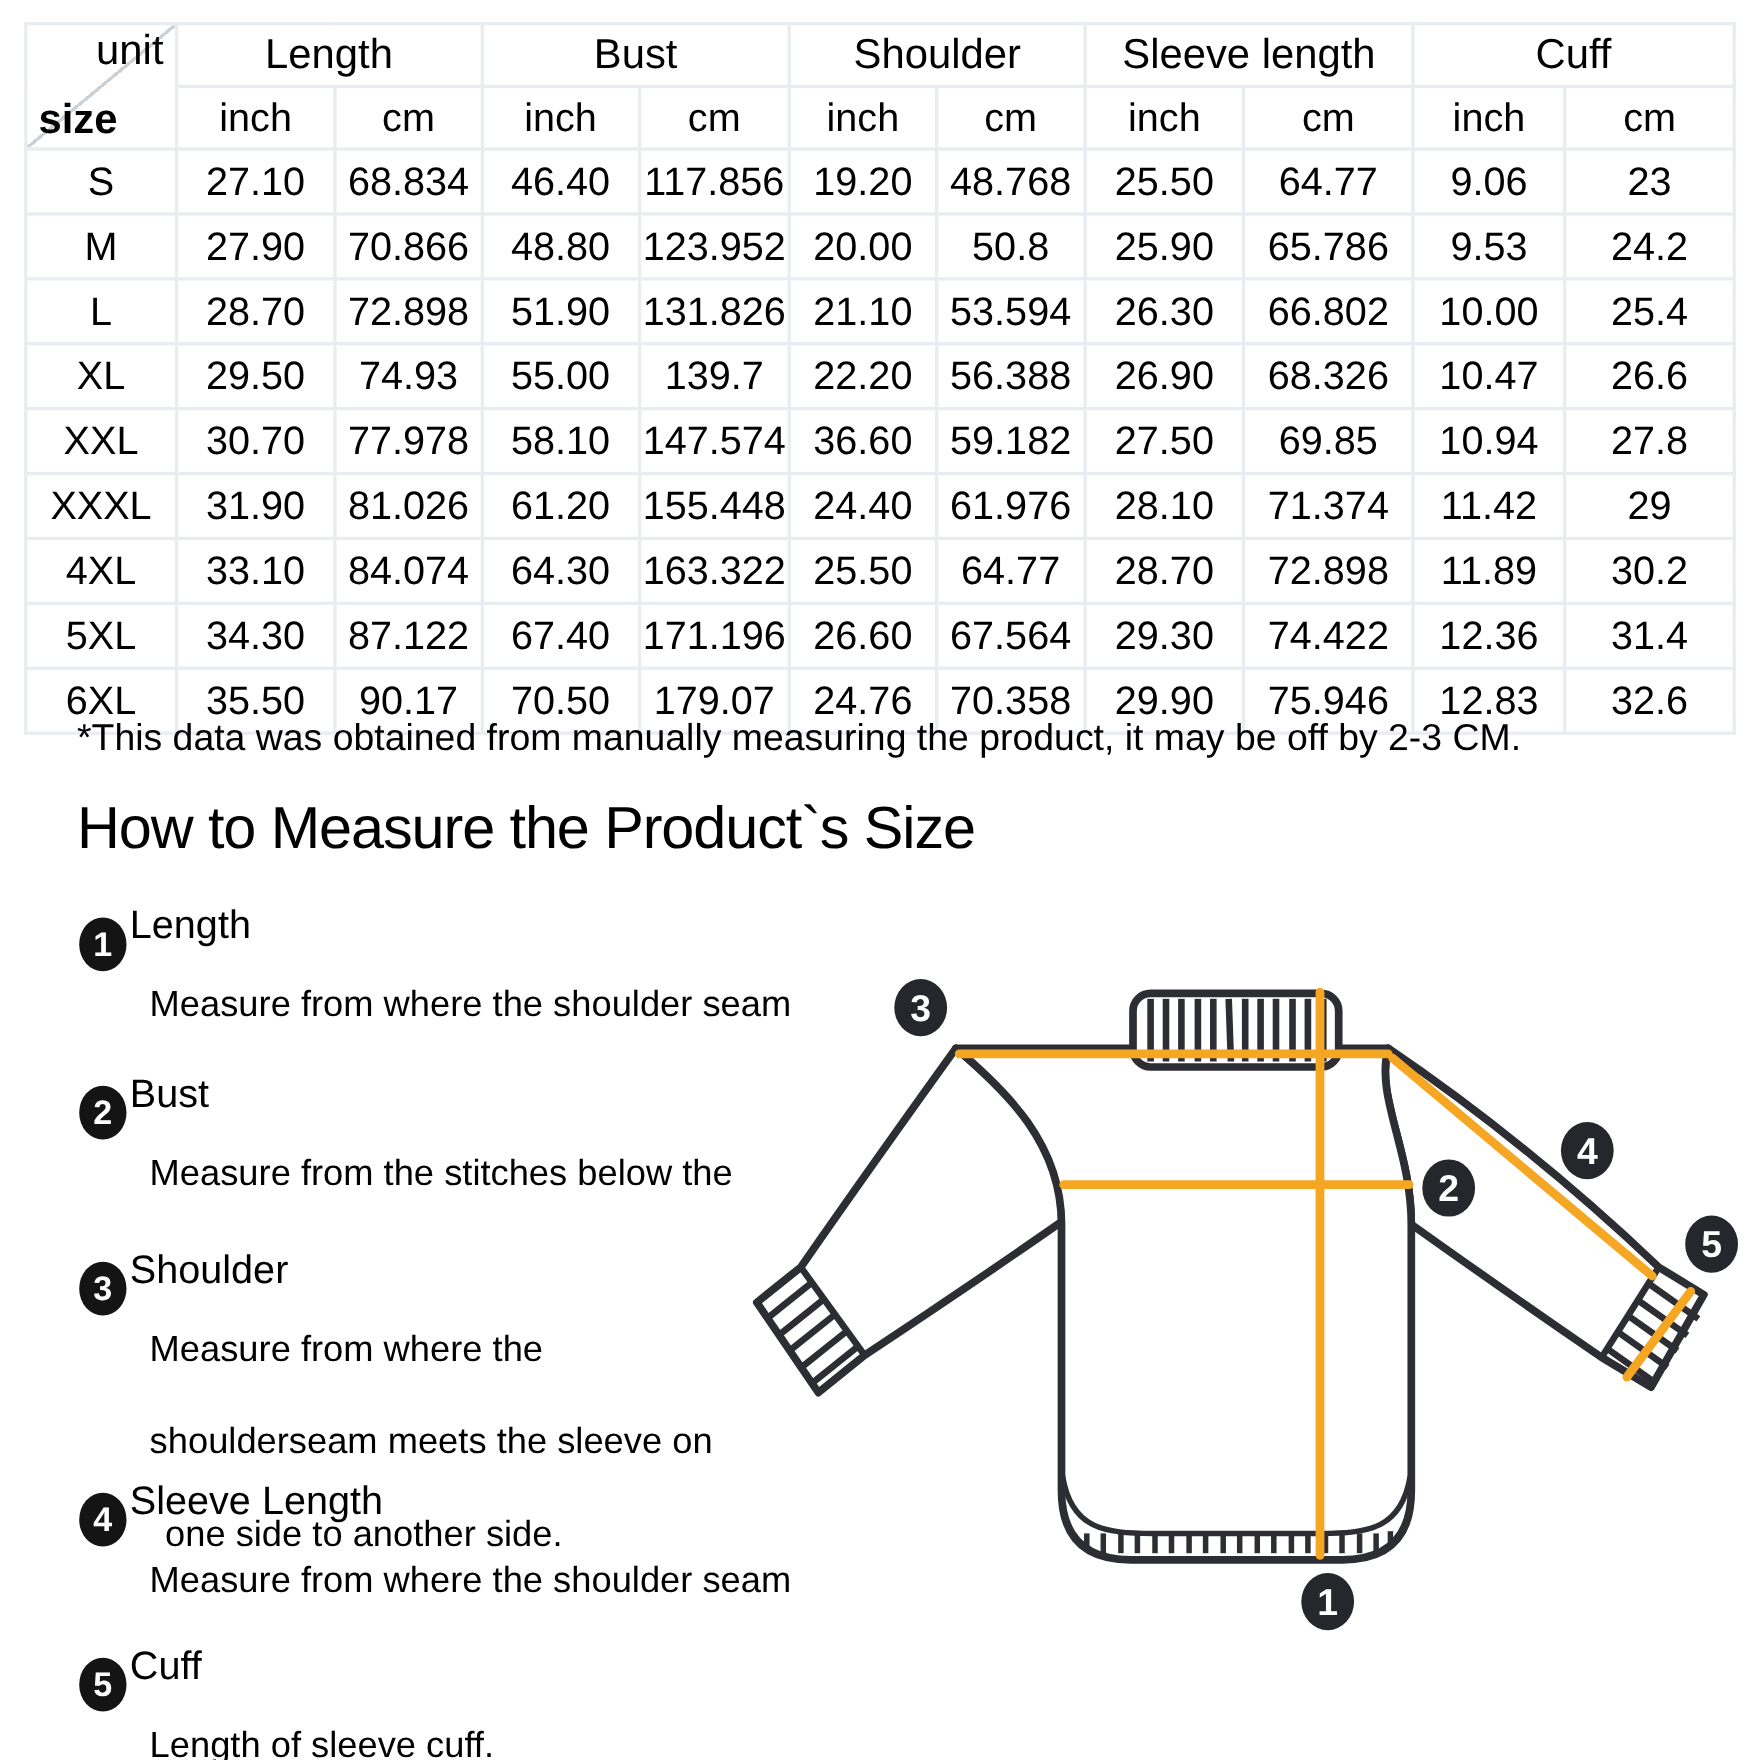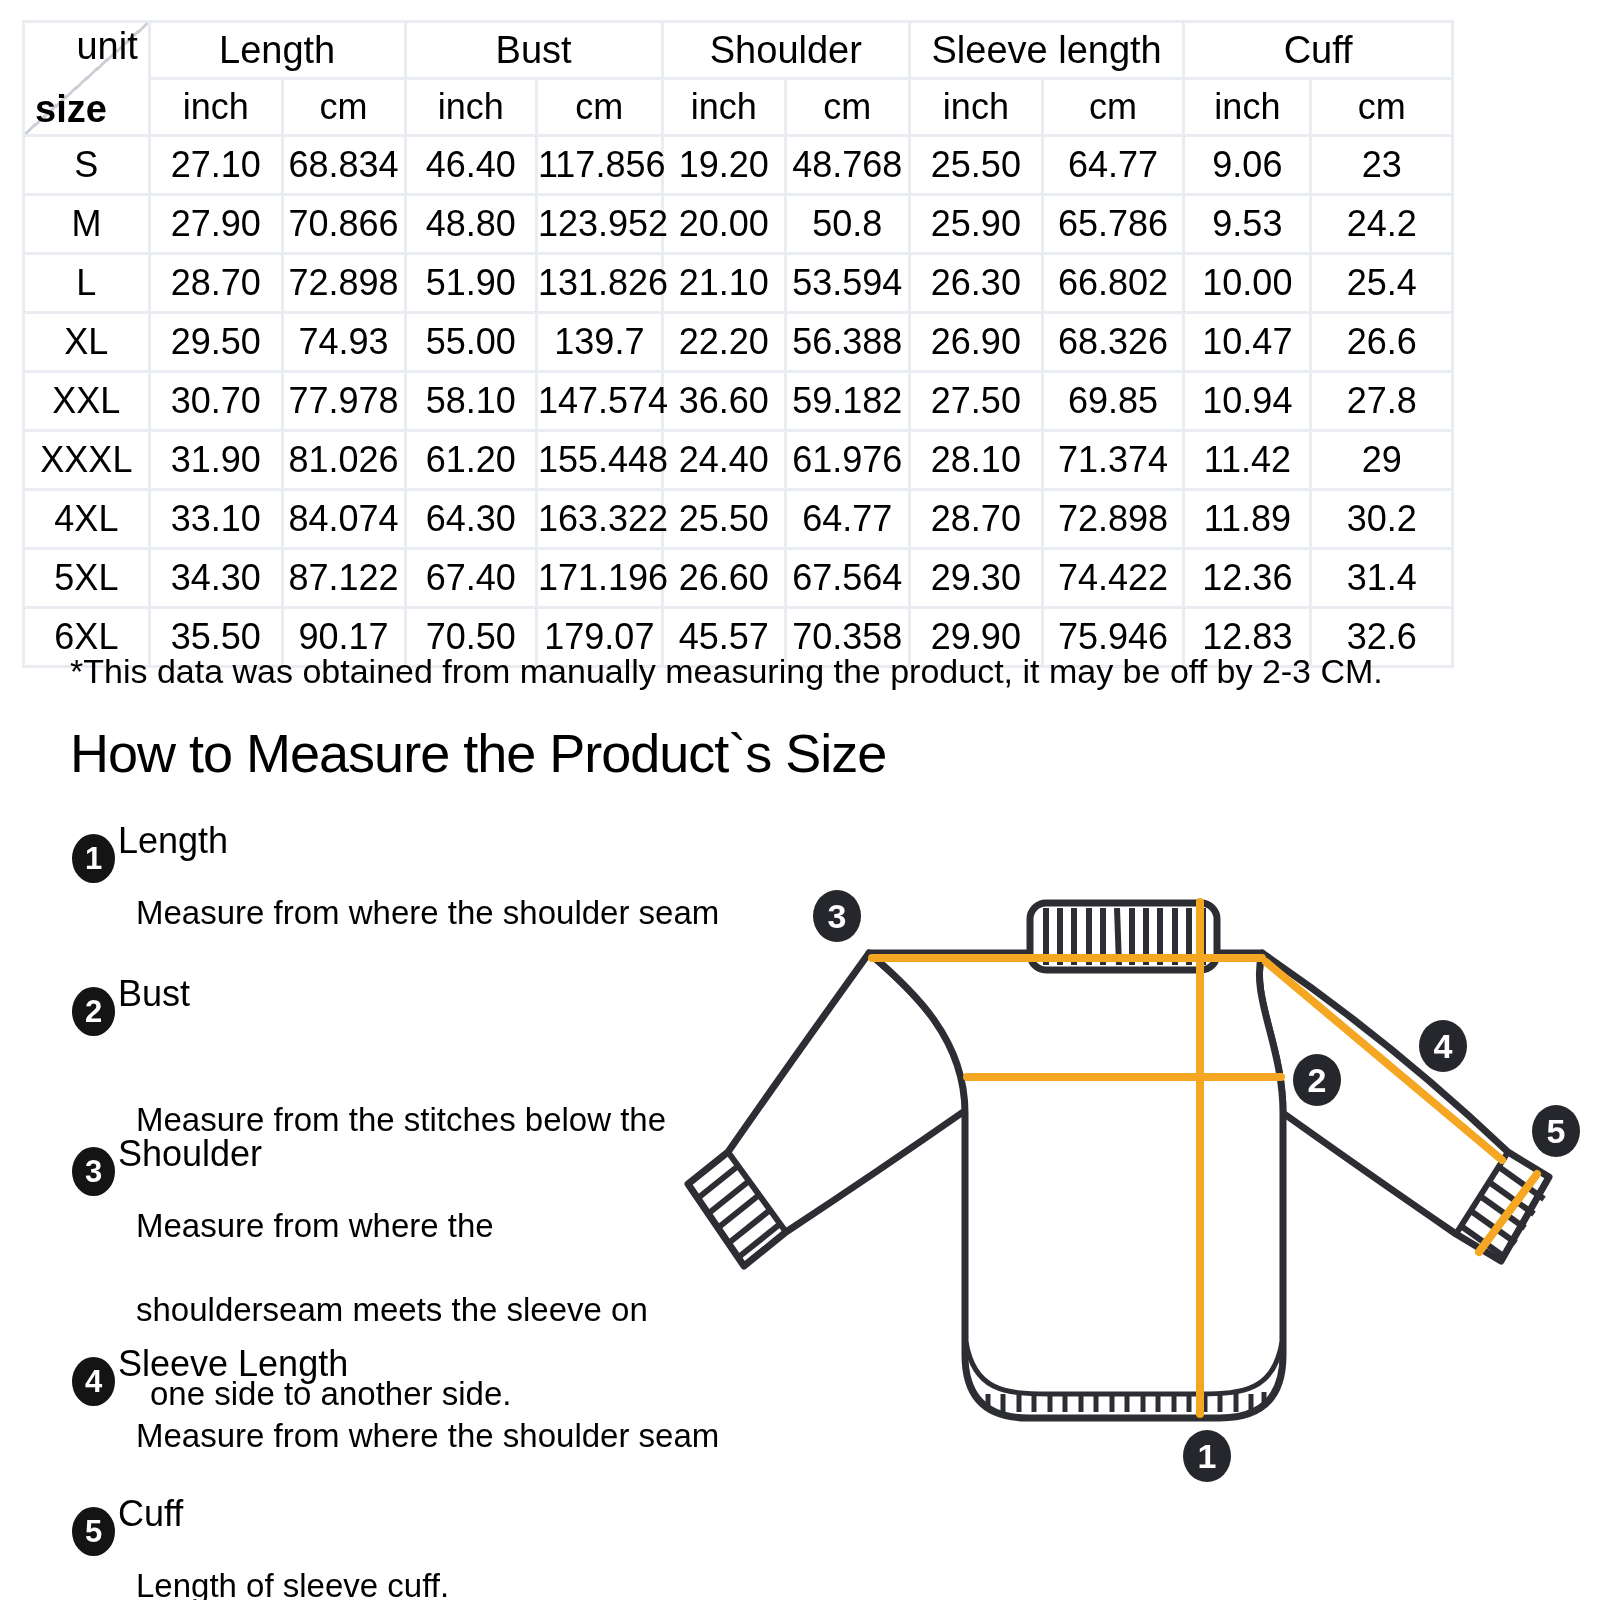--- a/index.html
+++ b/index.html
@@ -3,21 +3,21 @@
 <meta charset="utf-8">
 <style>
   html,body { margin:0; padding:0; }
   body {
     width:1600px; height:1600px; position:relative; background:#ffffff;
     font-family:"Liberation Sans","DejaVu Sans",sans-serif; color:#000;
     overflow:hidden;
   }
   
   .size-table {
-    position:absolute; left:22px; top:20px; width:1432px;
+    position:absolute; left:22px; top:20px; width:1556px;
     border-collapse:collapse; table-layout:fixed; background:#fff;
   }
   .size-table th, .size-table td {
     border:3px solid #e9ecf1; text-align:center; vertical-align:middle;
     font-weight:400; padding:0; white-space:nowrap; line-height:1;
   }
   .size-table thead th { height:54px; font-size:38px; }
   .size-table .unit-row th { font-size:36px; }
   .size-table tbody th, .size-table tbody td { height:56px; font-size:36px; }
   .corner-cell { position:relative; }
@@ -189,21 +189,21 @@
       <td>74.422</td>
       <td>12.36</td>
       <td>31.4</td>
     </tr>
     <tr>
       <th>6XL</th>
       <td>35.50</td>
       <td>90.17</td>
       <td>70.50</td>
       <td>179.07</td>
-      <td>45.57</td>
+      <td>24.76</td>
       <td>70.358</td>
       <td>29.90</td>
       <td>75.946</td>
       <td>12.83</td>
       <td>32.6</td>
     </tr>
   </tbody>
 </table>
 
 <div class="disclaimer">*This data was obtained from manually measuring the product, it may be off by 2-3 CM.</div>
@@ -213,21 +213,21 @@
   <div class="num-badge" style="left:72px; top:834px;">1</div>
   <div class="instr-title" style="left:118px; top:820px;">Length</div>
   <div class="instr-lines" style="left:136px; top:860px;">
     <div>Measure from where the shoulder seam</div>
   </div>
 </div>
 
 <div>
   <div class="num-badge" style="left:72px; top:987px;">2</div>
   <div class="instr-title" style="left:118px; top:973px;">Bust</div>
-  <div class="instr-lines" style="left:136px; top:1067px;text-align:right;">
+  <div class="instr-lines" style="left:136px; top:1013px;text-align:right;">
     <div>Measure from the stitches below the</div>
   </div>
 </div>
 
 <div>
   <div class="num-badge" style="left:72px; top:1147px;">3</div>
   <div class="instr-title" style="left:118px; top:1133px;">Shoulder</div>
   <div class="instr-lines" style="left:136px; top:1173px;">
     <div>Measure from where the</div>
     <div>shoulderseam meets the sleeve on</div>

